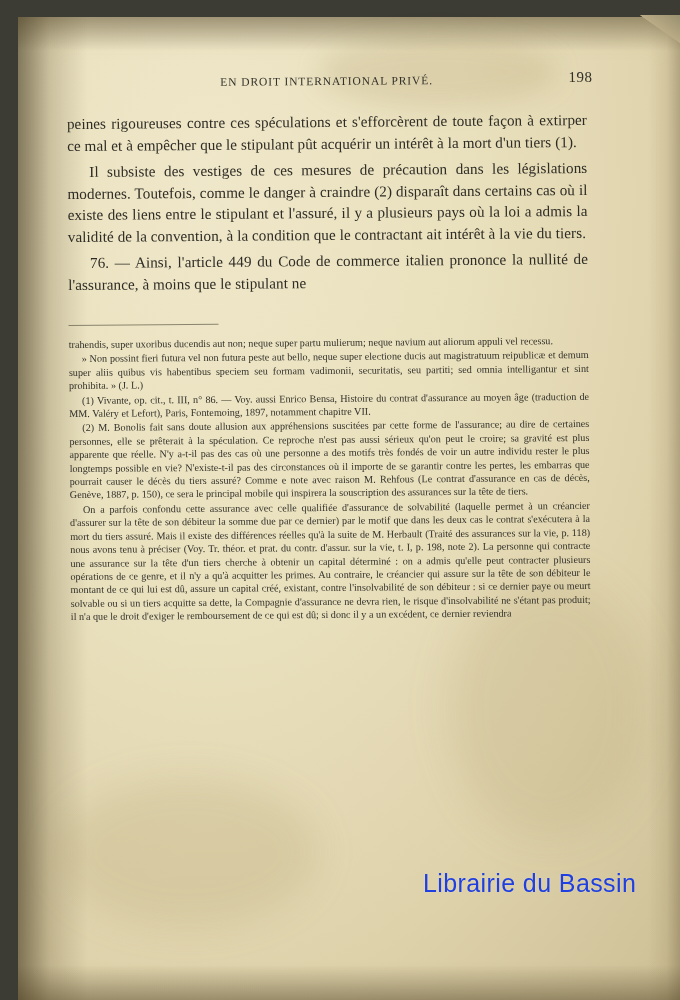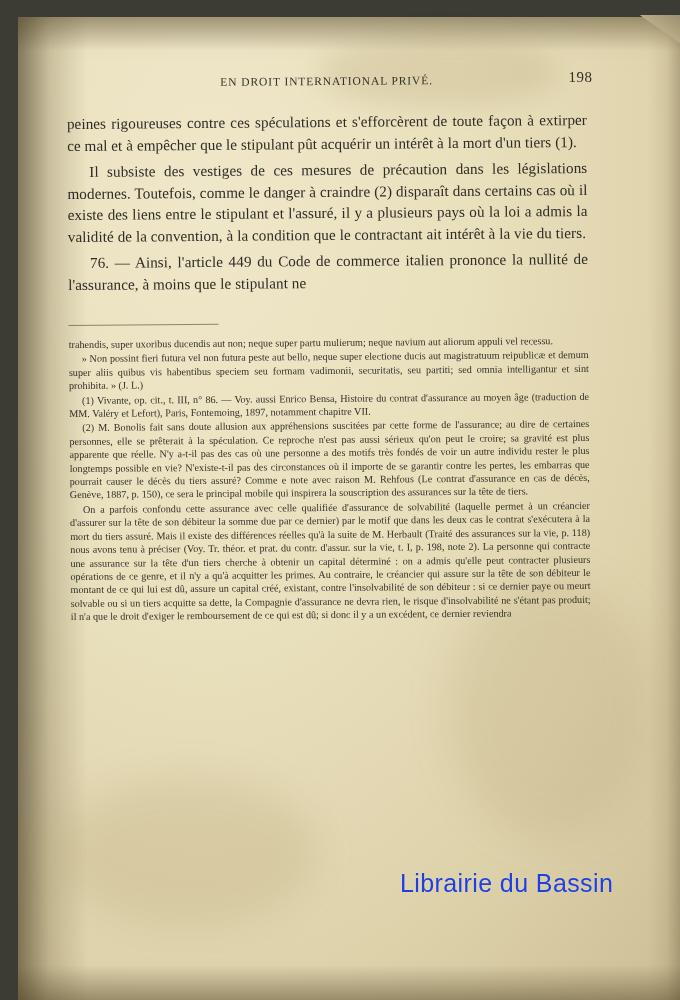--- a/index.html
+++ b/index.html
@@ -134,21 +134,21 @@
   }
   .notes p.ind {
     text-indent: 13px;
   }
   .notes-latin {
     font-size: 10.2px;
     line-height: 13.4px;
   }
   .watermark {
     position: absolute;
-    left: 382px;
+    left: 405px;
     top: 852px;
     font-family: "Liberation Sans", sans-serif;
     font-size: 25px;
     color: #1f3fe0;
     letter-spacing: 0.4px;
     text-shadow: 0 0 2px rgba(255,255,255,0.25);
     white-space: nowrap;
   }
   .corner-curl {
     position: absolute;

